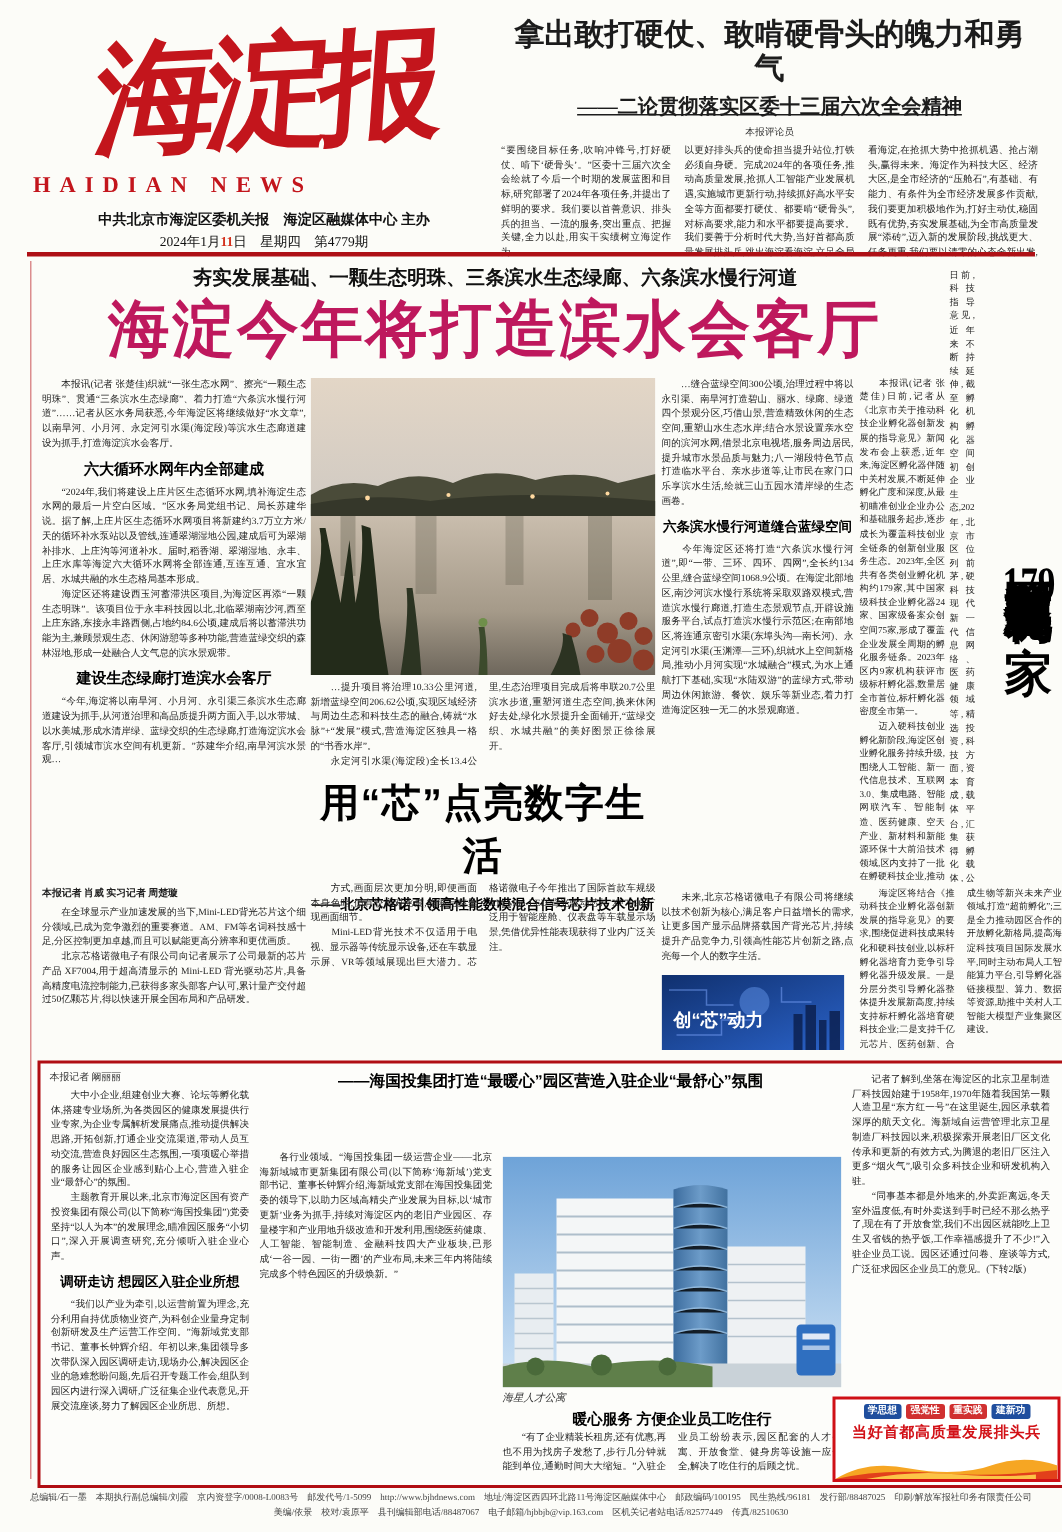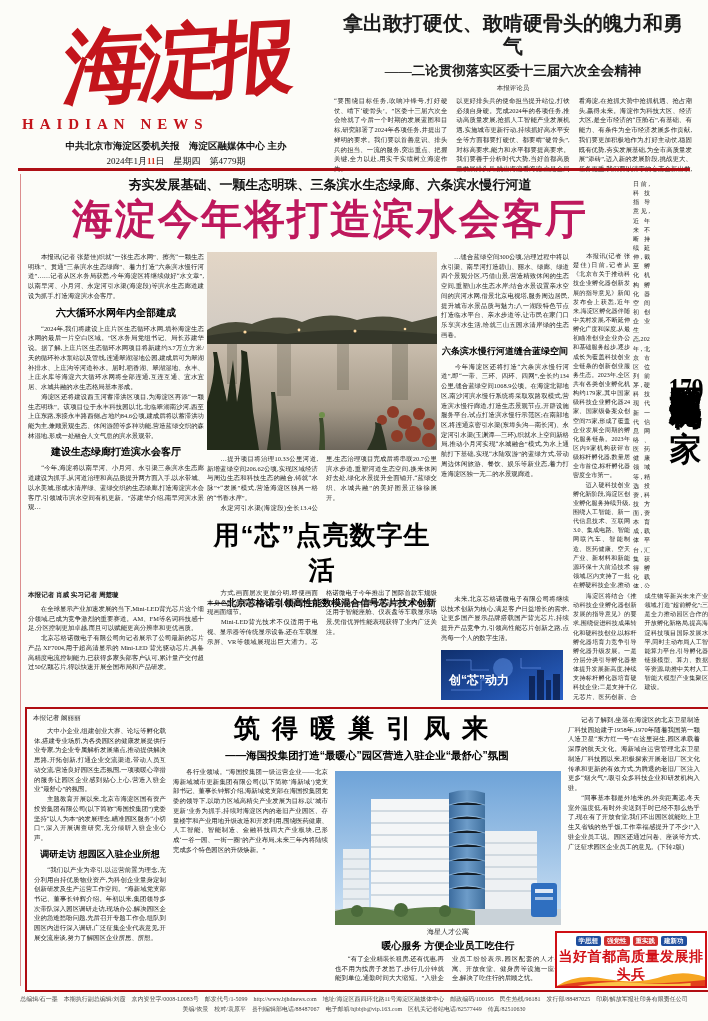--- a/index.html
+++ b/index.html
@@ -19,21 +19,21 @@
          transform:skewX(-7deg) rotate(-3deg);}
   .brand-en{position:absolute;left:0;top:102px;width:100%;font-family:"Liberation Serif",serif;
             font-weight:bold;font-size:15px;letter-spacing:6px;color:#c3151c;}
   .org-line{position:absolute;left:0;top:126px;width:100%;text-align:center;font-family:"Liberation Sans",sans-serif;
             font-weight:bold;font-size:9.5px;color:#111;}
   .date-line{position:absolute;left:0;top:141px;width:100%;text-align:center;font-size:9px;color:#111;}
   .date-day{color:#d4321e;font-weight:bold;}
   
   #editorial{left:334px;top:12px;width:358px;height:154px;}
   .ed-head{font-family:"Liberation Serif",serif;font-weight:bold;font-size:20px;text-align:center;line-height:1.15;}
-  .ed-sub{font-family:"Liberation Serif",serif;font-weight:bold;font-size:13.5px;text-align:center;margin-top:4px;}
+  .ed-sub{font-family:"Liberation Serif",serif;font-weight:bold;font-size:13.5px;text-align:center;margin-top:4px;text-decoration:underline;}
   .ed-by{font-size:6.5px;text-align:center;margin-top:4px;color:#333;}
   .ed-body{margin-top:3px;height:82px;}
   
   #rule-top{left:18px;top:168px;width:672px;height:3px;background:#ae1016;}
   #left-rule{left:20px;top:174px;width:1px;height:812px;background:rgba(185,30,36,.5);}
   
   #lead-head{left:28px;top:176px;width:604px;height:72px;text-align:center;}
   .kicker{font-family:"Liberation Sans",sans-serif;font-weight:bold;font-size:13px;color:#111;}
   .lead-hl{font-family:"Liberation Sans",sans-serif;font-weight:bold;font-size:41px;line-height:1.05;
            color:#be185d;letter-spacing:2px;margin-top:4px;}
@@ -60,32 +60,32 @@
   #chip-img{left:441px;top:650px;width:122px;height:50px;overflow:hidden;}
   
   #nest-box{left:25px;top:707px;width:681px;height:281px;border:2px solid #b00e13;background:#fdfdfa;}
   #nest-byline{left:6px;top:5px;font-size:6.6px;color:#333;}
   #nest-head{left:148px;top:2px;width:384px;text-align:center;}
   .nest-title{font-family:"Liberation Sans",sans-serif;font-weight:bold;font-size:26px;letter-spacing:12px;color:#000;}
   .nest-sub{font-family:"Liberation Sans",sans-serif;font-weight:bold;font-size:10.5px;margin-top:3px;color:#000;}
   #nest-cola{left:7px;top:17px;width:132px;height:256px;}
   #nest-colb{left:146px;top:58px;width:155px;height:215px;}
   #nest-photo{left:308px;top:62px;width:226px;height:154px;overflow:hidden;}
-  #nest-caption{left:308px;top:218px;width:226px;text-align:center;font-size:7px;color:#333;}
+  #nest-caption{left:308px;top:218px;width:226px;font-style:italic;font-size:7px;color:#333;}
   #nest-subb{left:308px;top:230px;width:226px;}
   #nest-subb .subhead{margin:0;}
   #nest-colc{left:308px;top:245px;width:226px;height:30px;}
   #nest-right{left:541px;top:6px;width:132px;height:214px;}
   
   #nest-banner{left:528px;top:222px;width:148px;height:53px;border:2px solid #cf1016;background:#fff;overflow:hidden;}
   .pill-row{display:flex;justify-content:center;gap:3px;margin-top:3px;}
   .pill{font-family:"Liberation Sans",sans-serif;font-weight:bold;font-size:6.5px;color:#fff;
         padding:1px 3px;border-radius:2px;line-height:1.2;}
   .pill.blue{background:#1f4e9e;} .pill.red{background:#d03030;}
-  .banner-main{font-family:"Liberation Sans",sans-serif;font-weight:bold;font-size:14px;color:#d21117;
+  .banner-main{font-family:"Liberation Sans",sans-serif;font-weight:bold;font-size:10px;color:#d21117;
                text-align:center;margin-top:2px;letter-spacing:0.5px;}
   .flame{position:absolute;left:0;bottom:0;width:100%;height:15px;}
   
   #footer{left:0;top:994px;width:708px;text-align:center;font-size:6px;line-height:1.7;color:#444;}
 </style>
 </head>
 <body>
 
 <div class="page">
 
@@ -211,21 +211,20 @@
         <rect x="105" y="30" width="5" height="20"></rect>
           <rect x="112" y="24" width="7" height="26"></rect>
       </g>
       <text x="8" y="34" font-family="Liberation Sans, sans-serif" font-weight="bold" font-size="12" fill="#ffffff">创“芯”动力</text>
     </svg>
   </div>
 
   <div class="abs" id="nest-box">
     <div class="abs" id="nest-byline">本报记者 阚丽丽</div>
     <div class="abs" id="nest-head">
-      <div class="nest-title">筑得暖巢引凤来</div>
       <div class="nest-sub">——海国投集团打造“最暖心”园区营造入驻企业“最舒心”氛围</div>
     </div>
     <div class="abs" id="nest-cola">
       <div class="body-txt">　　大中小企业,组建创业大赛、论坛等孵化载体,搭建专业场所,为各类园区的健康发展提供行业专家,为企业专属解析发展痛点,推动提供解决思路,开拓创新,打通企业交流渠道,带动人员互动交流,营造良好园区生态氛围,一项项暖心举措的服务让园区企业感到贴心上心,营造入驻企业“最舒心”的氛围。
 　　主题教育开展以来,北京市海淀区国有资产投资集团有限公司(以下简称“海国投集团”)党委坚持“以人为本”的发展理念,瞄准园区服务“小切口”,深入开展调查研究,充分倾听入驻企业心声。</div>
       <div class="subhead" style="font-size:9px;">调研走访 想园区入驻企业所想</div>
       <div class="body-txt">　　“我们以产业为牵引,以运营前置为理念,充分利用自持优质物业资产,为科创企业量身定制创新研发及生产运营工作空间。”海新域党支部书记、董事长钟辉介绍。年初以来,集团领导多次带队深入园区调研走访,现场办公,解决园区企业的急难愁盼问题,先后召开专题工作会,组队到园区内进行深入调研,广泛征集企业代表意见,开展交流座谈,努力了解园区企业所思、所想。</div>
     </div>
     <div class="abs body-txt" id="nest-colb">　　各行业领域。“海国投集团一级运营企业——北京海新域城市更新集团有限公司(以下简称‘海新域’)党支部书记、董事长钟辉介绍,海新域党支部在海国投集团党委的领导下,以助力区域高精尖产业发展为目标,以‘城市更新’业务为抓手,持续对海淀区内的老旧产业园区、存量楼宇和产业用地升级改造和开发利用,围绕医药健康、人工智能、智能制造、金融科技四大产业板块,已形成‘一谷一园、一街一圈’的产业布局,未来三年内将陆续完成多个特色园区的升级焕新。”</div>
 

